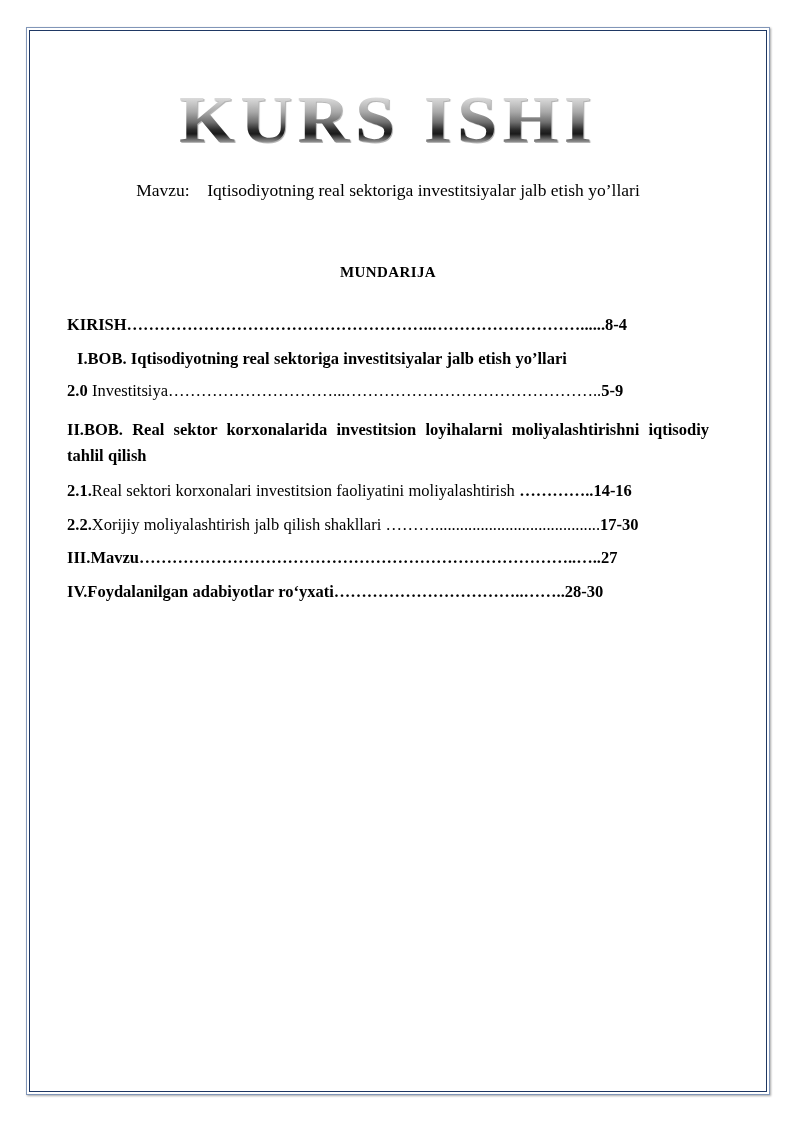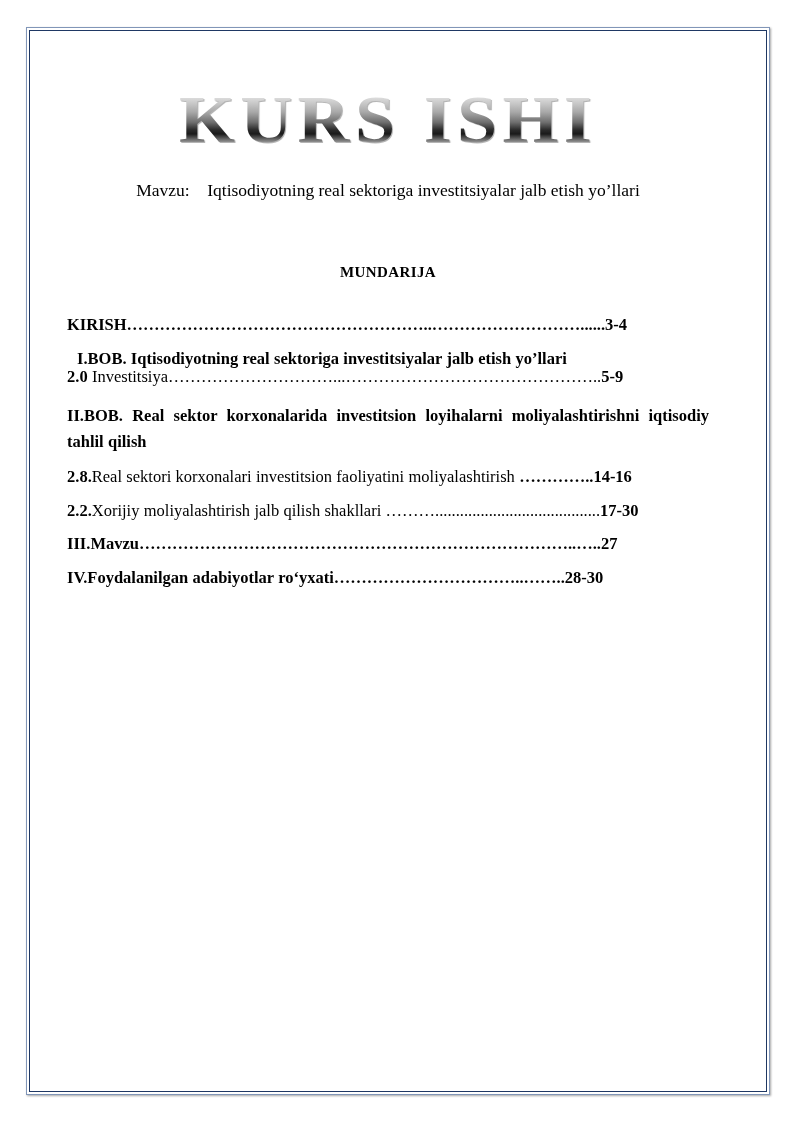--- a/index.html
+++ b/index.html
@@ -112,21 +112,21 @@
     margin-top: 36px;
   }
   .toc-line {
     font-size: 16.5px;
     line-height: 1.0;
     margin-bottom: 17px;
     word-spacing: 0.2px;
   }
   .toc-line.indented {
     text-indent: 10px;
-    margin-bottom: 2px;
+    margin-bottom: 16px;
     font-family: Liberation Serif, serif;
   }
   .toc-line.justified {
     text-align: justify;
     line-height: 1.62;
     margin-bottom: 13px;
   }
   .b { font-weight: bold; }
   .r { font-weight: normal; }
 </style>
@@ -143,38 +143,38 @@
     <span>Mavzu:</span>
     <span>&nbsp;&nbsp;</span>
     <span>Iqtisodiyotning real sektoriga investitsiyalar jalb etish yo’llari</span>
   </p>
 
   <p class="mundarija">MUNDARIJA</p>
 
   <div class="toc">
 
     <div class="toc-line">
-      <span class="b">KIRISH</span><span class="b">………………………………………………..………………………......</span><span class="b">3-4</span>
+      <span class="b">KIRISH</span><span class="b">………………………………………………..………………………......</span><span class="b">8-4</span>
     </div>
 
     <div class="toc-line indented">
       <span class="b">I.BOB. Iqtisodiyotning real sektoriga investitsiyalar jalb etish yo’llari</span>
     </div>
 
     <div class="toc-line">
       <span class="b">2.0</span><span class="r"> Investitsiya</span><span class="r">…………………………...………………………………………..</span><span class="b">5-9</span>
     </div>
 
 
     <div class="toc-line justified">
       <span class="b">II.BOB.  Real sektor korxonalarida investitsion loyihalarni moliyalashtirishni iqtisodiy tahlil qilish</span>
     </div>
 
     <div class="toc-line">
-      <span class="b">2.8.</span><span class="r">Real sektori korxonalari investitsion faoliyatini moliyalashtirish </span><span class="b">…………..</span><span class="b">14-16</span>
+      <span class="b">2.1.</span><span class="r">Real sektori korxonalari investitsion faoliyatini moliyalashtirish </span><span class="b">…………..</span><span class="b">14-16</span>
     </div>
 
     <div class="toc-line">
       <span class="b">2.2.</span><span class="r">Xorijiy moliyalashtirish jalb qilish shakllari </span><span class="r">………........................................</span><span class="b">17-30</span>
     </div>
 
     <div class="toc-line">
       <span class="b">III.Mavzu</span><span class="b">……………………………………………………………………..…..</span><span class="b">27</span>
     </div>
 

